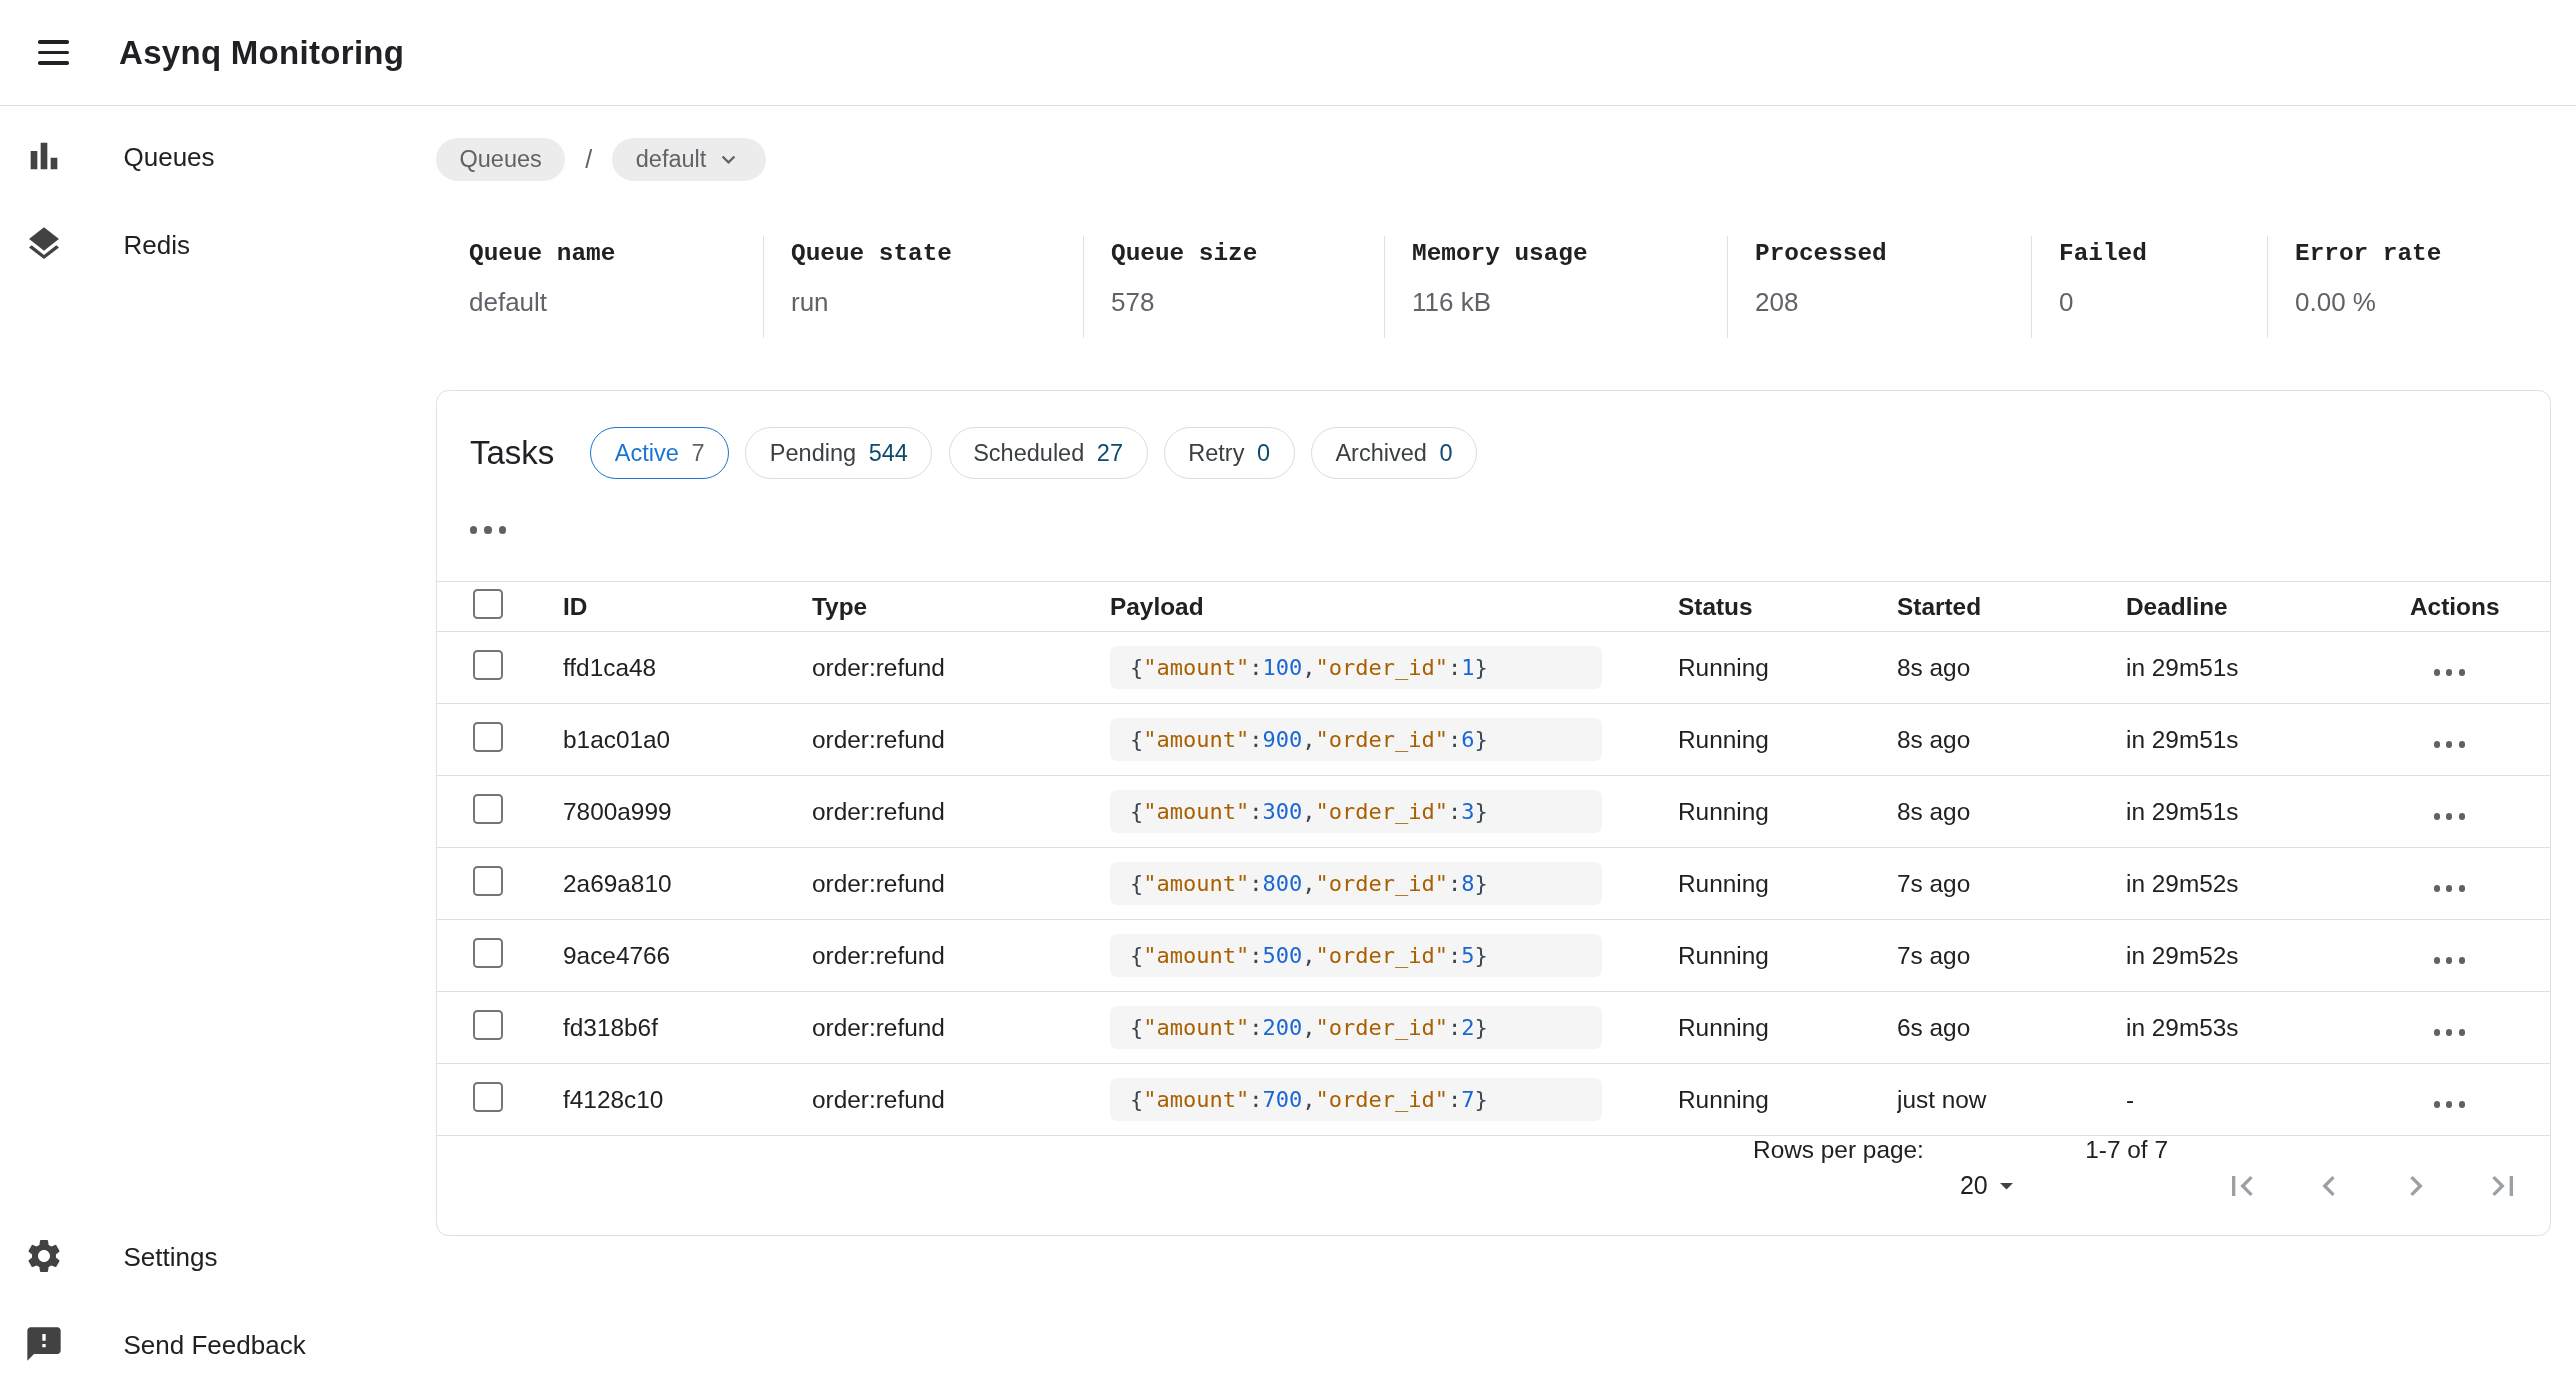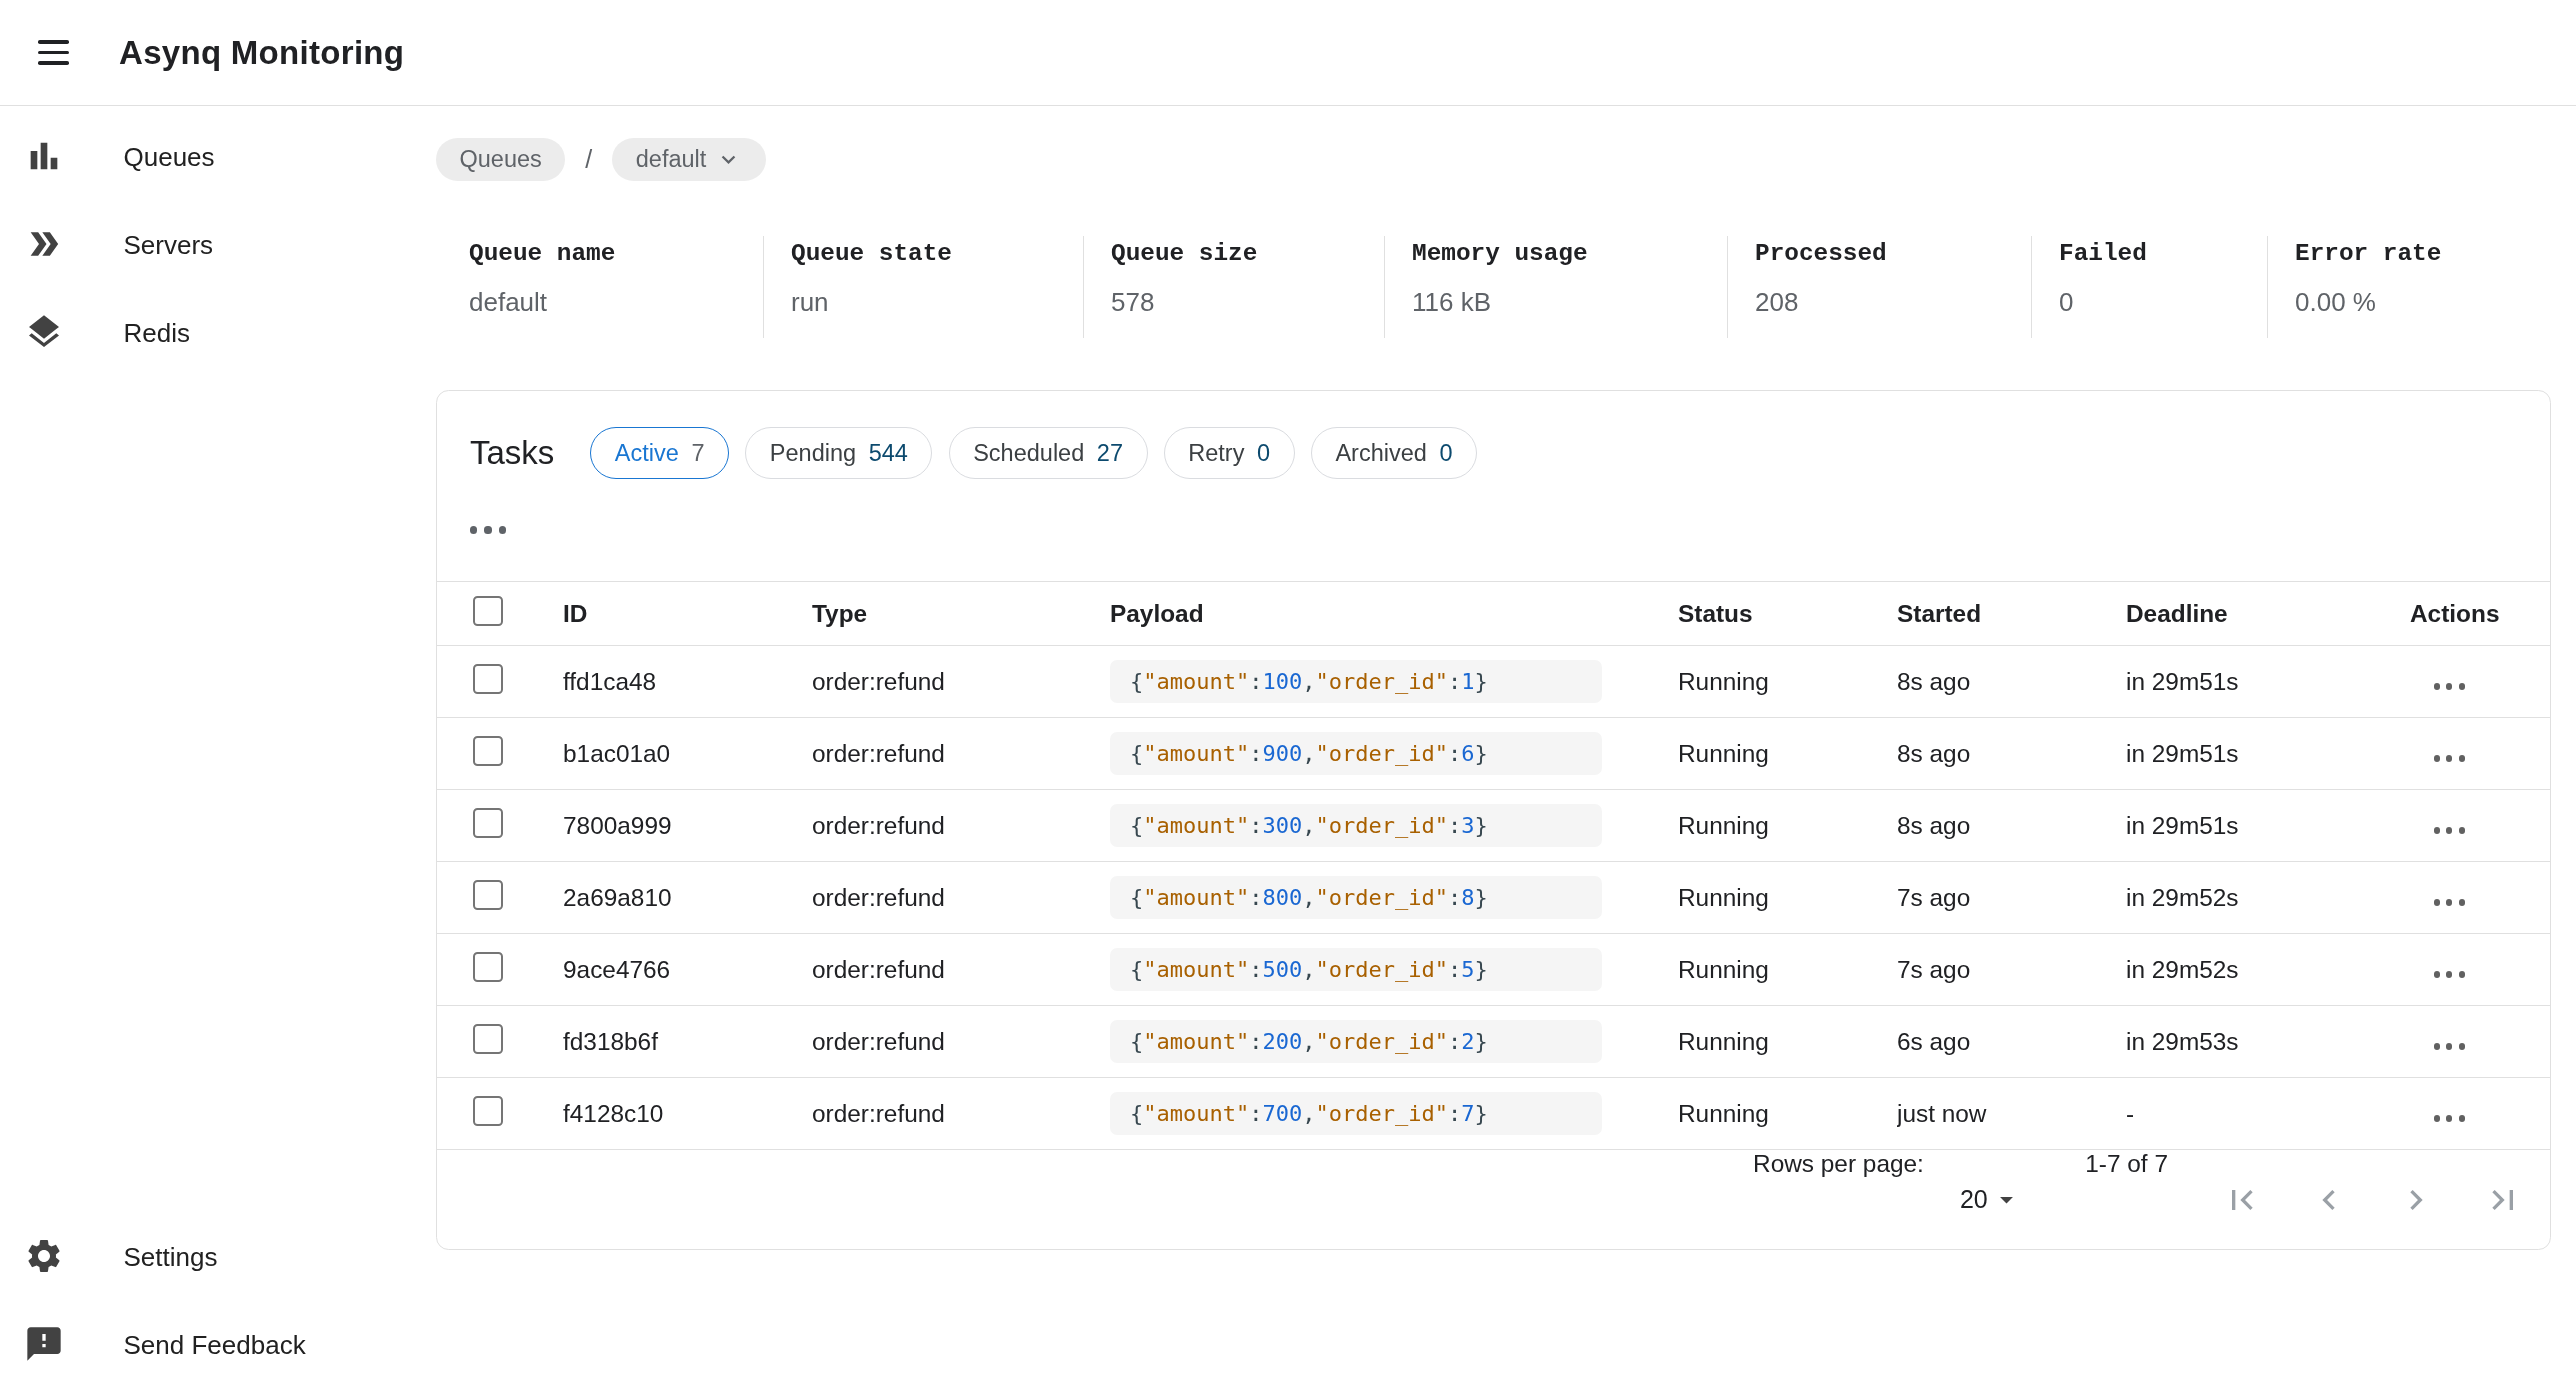--- a/index.html
+++ b/index.html
@@ -55,21 +55,21 @@
   .chip.selected .chip-count { color:#5f6368; }
 
   .more-btn { margin:31px 0 0 33px; width:54px; height:40px; border:none; background:none;
     display:inline-flex; align-items:center; justify-content:flex-start; cursor:pointer; }
   .mdot { width:7.2px; height:7.2px; border-radius:50%; background:#5f6368; display:inline-block; margin-right:7.2px; }
 
   
   .ttable { margin-top:31px; }
   .trow, .thead { display:grid; grid-template-columns:126px 249px 298px 568px 219px 229px 284px 143px;
     align-items:center; border-bottom:0.9px solid #e0e0e0; }
-  .thead { height:65px; border-top:0.9px solid #e0e0e0; }
+  .thead { height:51px; border-top:0.9px solid #e0e0e0; }
   .trow { height:72px; }
   .hcell { font-size:24.4px; font-weight:bold; color:#202124; }
   .cell { font-size:24.4px; color:#202124; white-space:nowrap; overflow:hidden; }
   .checkbox { width:30px; height:30px; border:2.7px solid #757575; border-radius:4.5px;
     margin-left:36px; display:inline-block; background:#fff; cursor:pointer; }
   .payload-chip { display:inline-block; background:#f5f5f5; border-radius:7.2px; padding:9px 20px;
     min-width:492px; font-family:"DejaVu Sans Mono", monospace; font-size:22px; }
   .tk-p { color:#37474f; }
   .tk-k { color:#a86000; }
   .tk-n { color:#1967d2; }
@@ -101,27 +101,20 @@
 </header>
 
 <div class="shell">
   <nav class="sidebar">
     <ul class="nav-list" id="nav-top">
         <li class="nav-item">
           <span class="icon"><svg viewBox="0 0 24 24">
               <path d="M4 9h4v11H4zM16 13h4v7h-4zM10 4h4v16h-4z"></path>
             </svg></span>
           <span class="nav-label">Queues</span>
-        </li>
-        <li class="nav-item">
-          <span class="icon"><svg viewBox="0 0 24 24">
-              <path d="M15.5 5H11l5 7-5 7h4.5l5-7z"></path>
-              <path d="M8.5 5H4l5 7-5 7h4.5l5-7z"></path>
-            </svg></span>
-          <span class="nav-label">Servers</span>
         </li>
         <li class="nav-item">
           <span class="icon"><svg viewBox="0 0 24 24">
               <path d="M11.99 18.54l-7.37-5.73L3 14.07l9 7 9-7-1.63-1.27-7.38 5.74zM12 16l7.36-5.73L21 9l-9-7-9 7 1.63 1.27L12 16z"></path>
             </svg></span>
           <span class="nav-label">Redis</span>
         </li>
       </ul>
     <ul class="nav-list" id="nav-bottom">
         <li class="nav-item">

